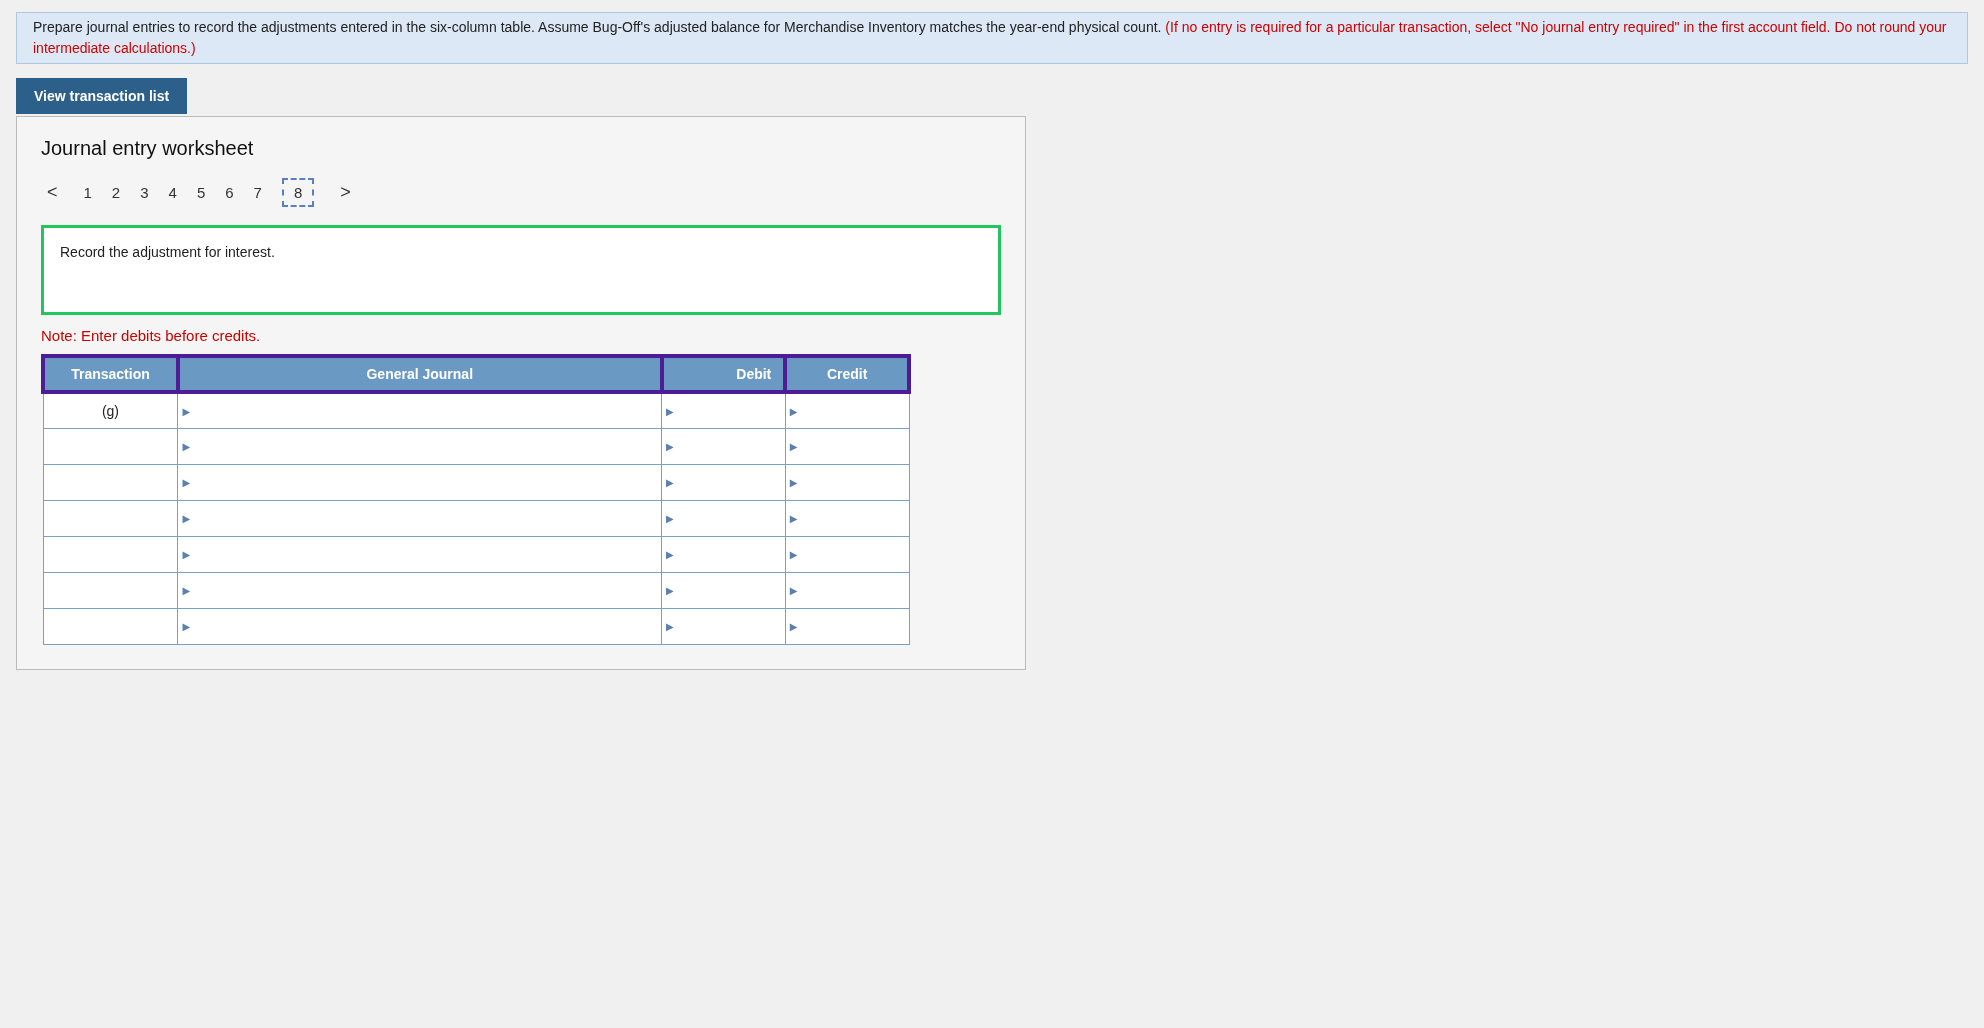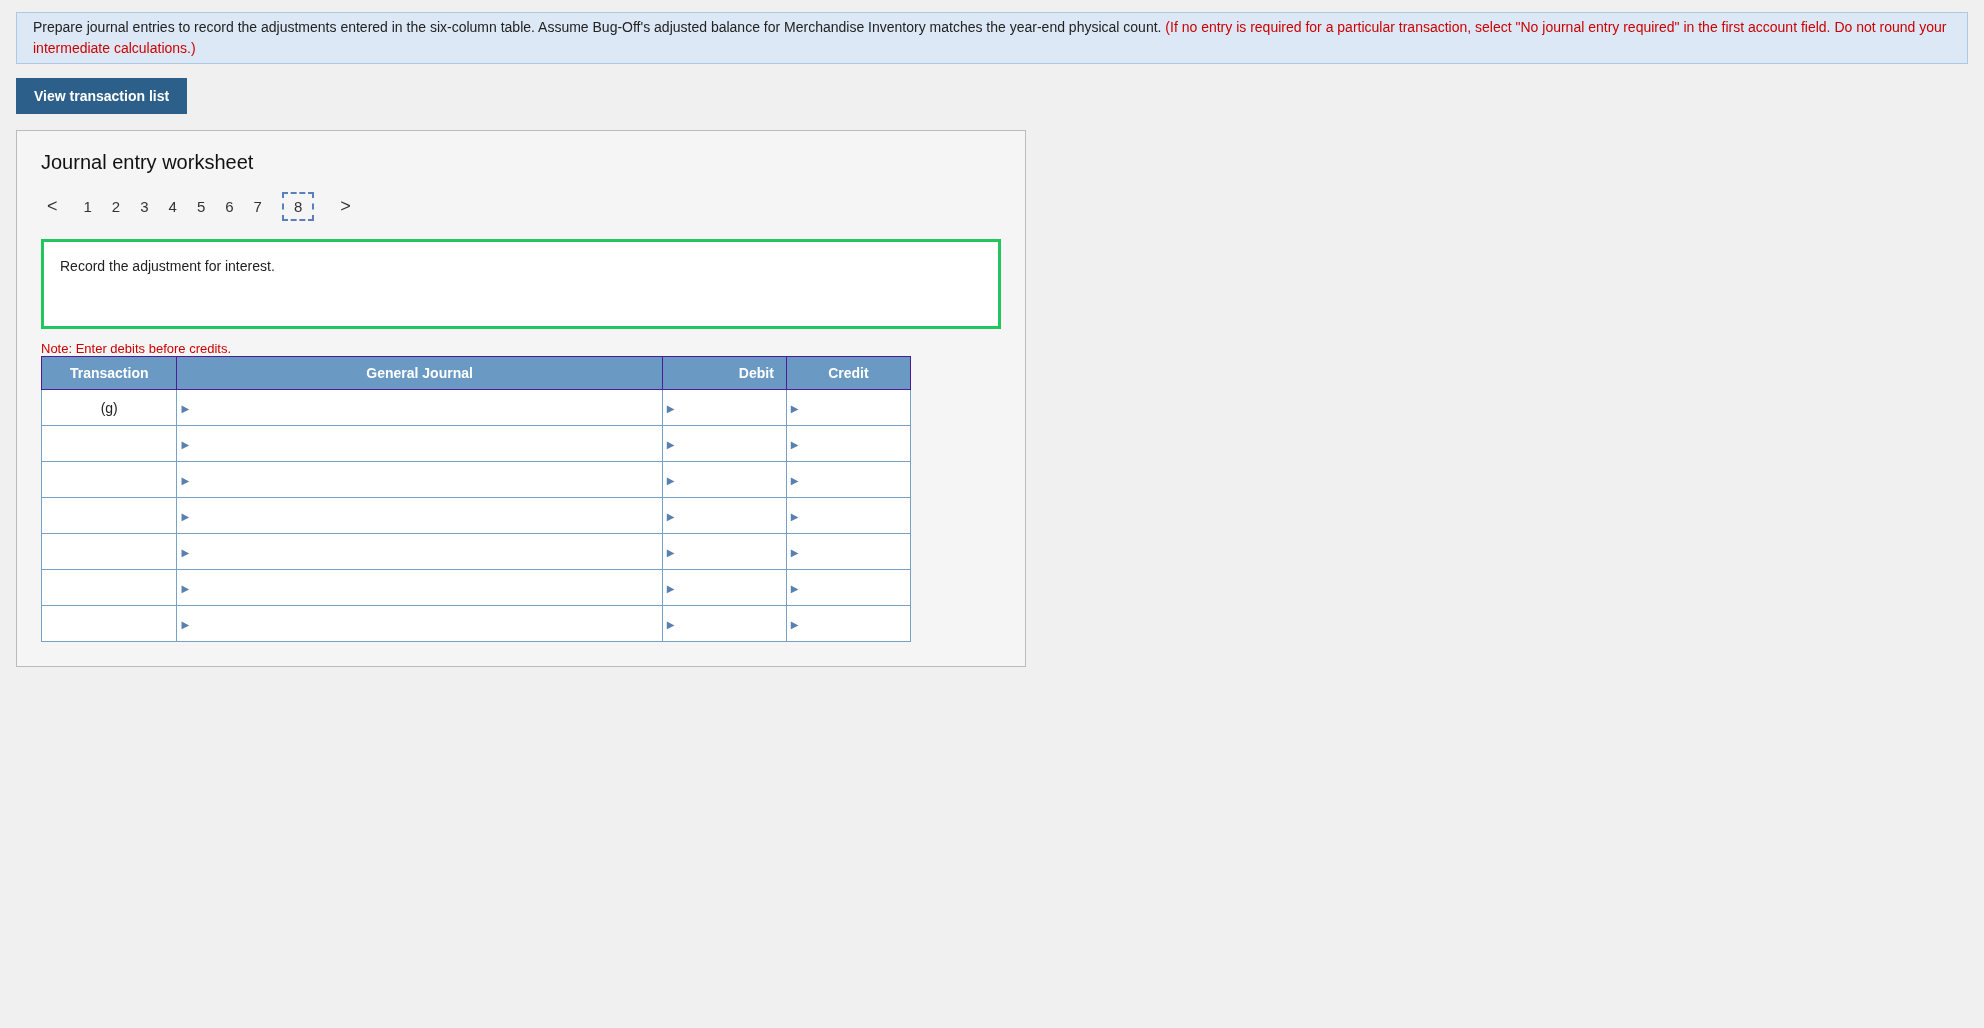--- a/index.html
+++ b/index.html
@@ -29,21 +29,21 @@
 
     .view-transaction-btn {
       display: inline-block;
       background: #2c5f8a;
       color: #fff;
       padding: 10px 18px;
       font-size: 14px;
       font-weight: bold;
       border: none;
       cursor: pointer;
-      margin-bottom: 16px;
+      margin-bottom: 2px;
     }
 
     .worksheet-container {
       background: #f5f5f5;
       border: 1px solid #bbb;
       padding: 20px 24px 24px 24px;
       max-width: 1010px;
     }
 
     .worksheet-title {
@@ -86,36 +86,37 @@
       border: 3px solid #22c55e;
       background: #fff;
       padding: 16px;
       min-height: 90px;
       margin-bottom: 12px;
       font-size: 14px;
     }
 
     .note-text {
       color: #c00;
-      font-size: 13px;
+      font-size: 15px;
+      margin-bottom: 10px;
     }
 
     table.journal-table {
       border-collapse: collapse;
       width: 100%;
       max-width: 870px;
     }
 
     table.journal-table thead tr {
       background: #6a9ac4;
       color: #fff;
     }
 
     table.journal-table thead th {
-      border: 1px solid #4c1d95;
+      border: 4px solid #4c1d95;
       padding: 8px 12px;
       font-weight: bold;
       text-align: center;
     }
 
     table.journal-table thead th.th-transaction {
       width: 120px;
     }
 
     table.journal-table thead th.th-general-journal {

